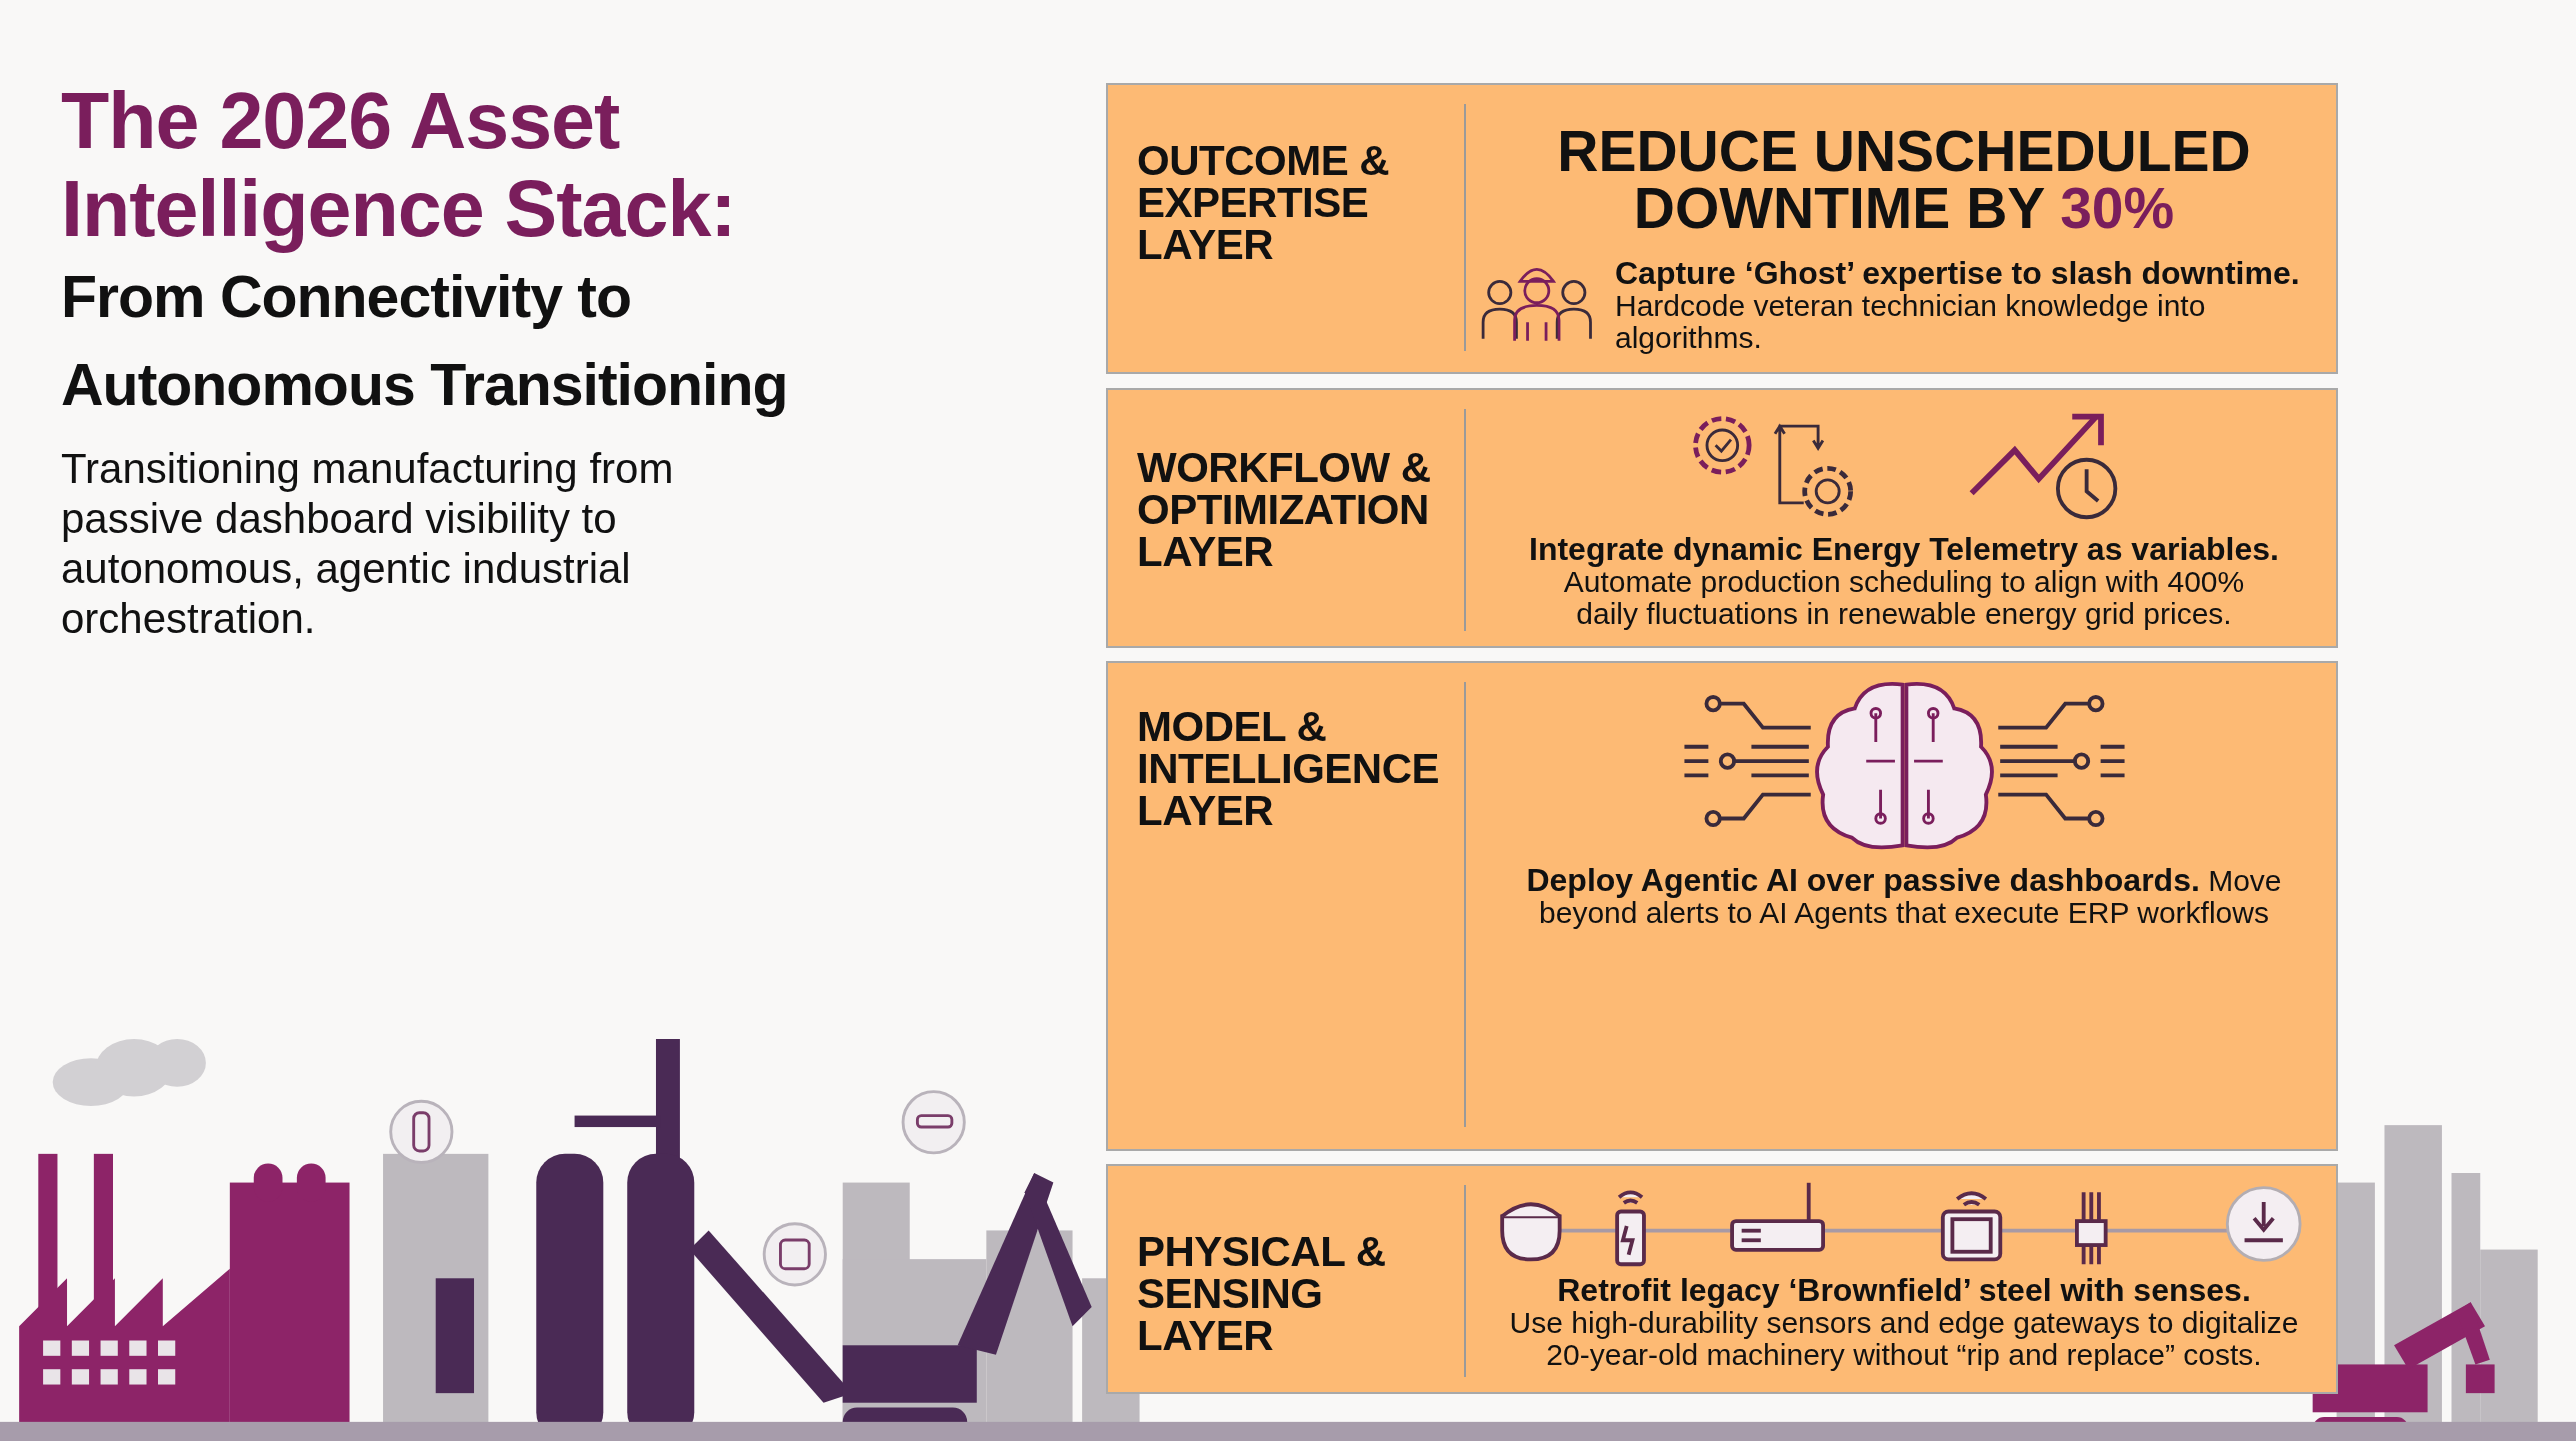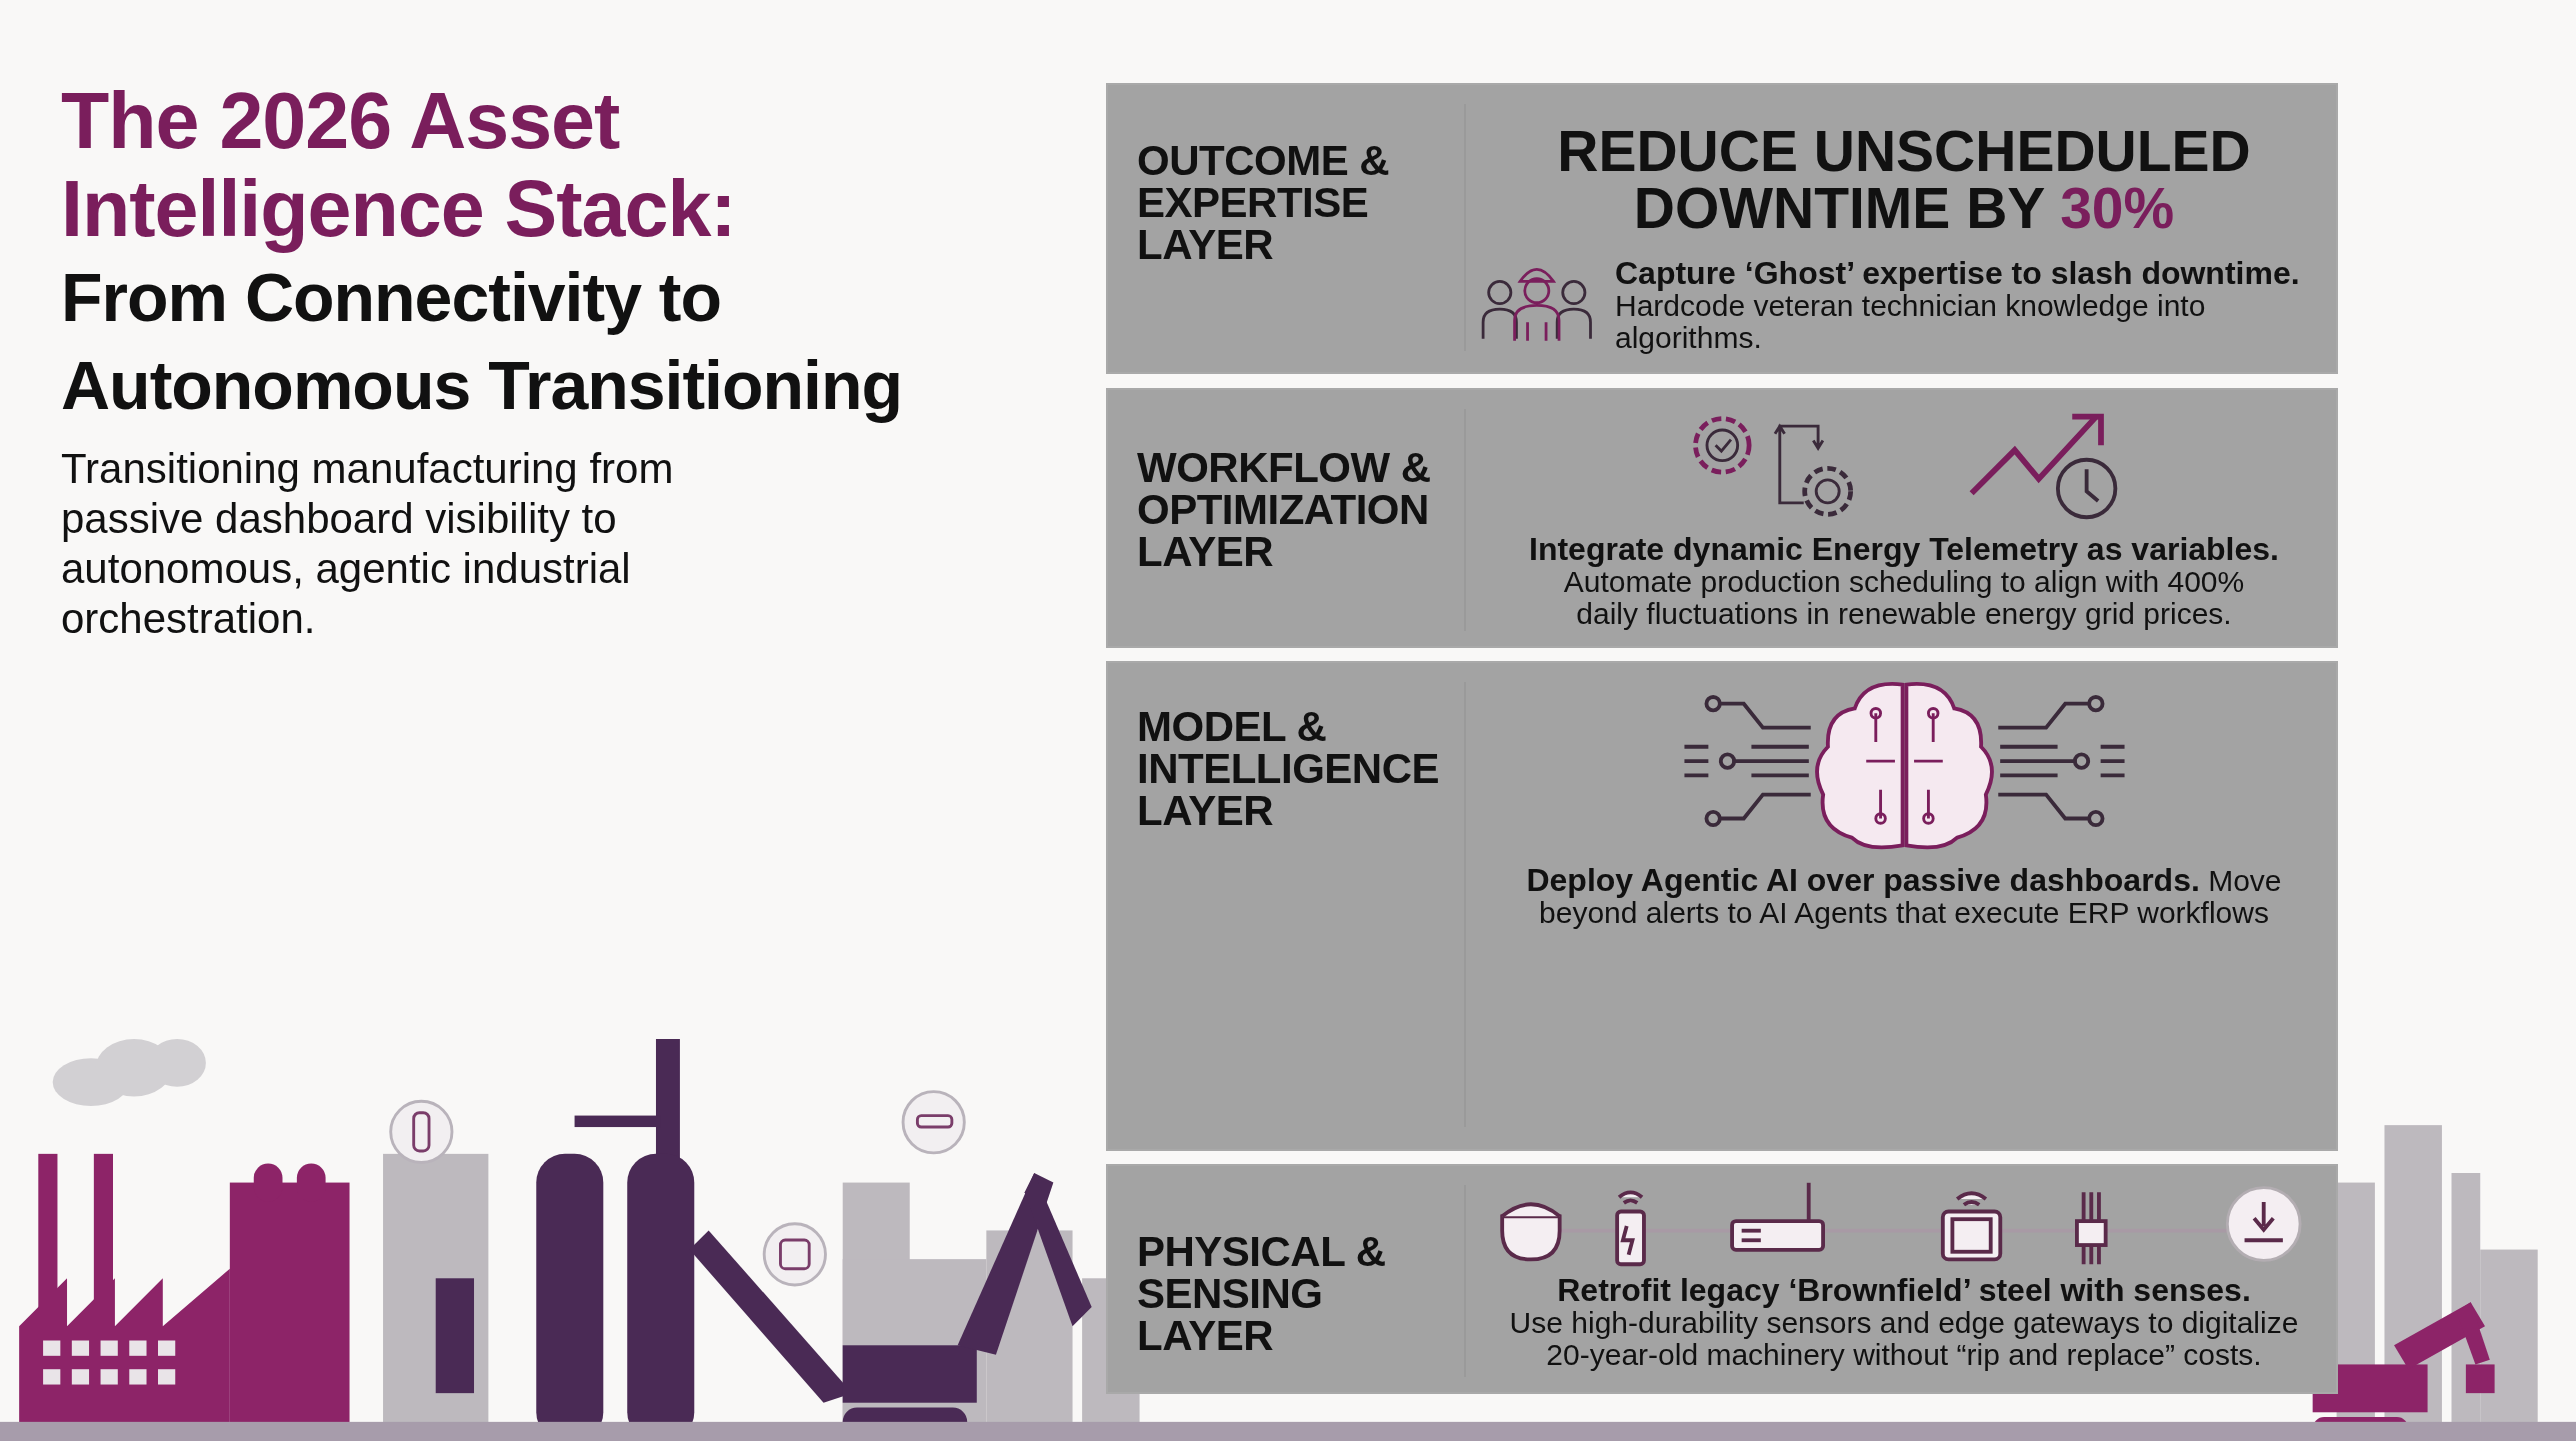--- a/index.html
+++ b/index.html
@@ -4,26 +4,26 @@
 <style>
   html, body { margin:0; padding:0; }
   body {
     width:2576px; height:1441px; position:relative; overflow:hidden;
     background:#f9f8f7;
     font-family:"Liberation Sans", "DejaVu Sans", sans-serif;
     color:#111;
   }
   .title-block { position:absolute; left:61px; top:77px; width:1053px; }
   .title-accent { color:#7a1e5c; font-weight:700; font-size:79px; line-height:88px; letter-spacing:-1px; }
-  .title-main { color:#111; font-weight:700; font-size:68px; line-height:88px; letter-spacing:-1px; }
+  .title-main { color:#111; font-weight:700; font-size:59px; line-height:88px; letter-spacing:-1px; }
   .subtitle { position:absolute; left:61px; top:444px; width:670px; font-size:42px; line-height:50px; color:#111; }
 
   .panel {
     position:absolute; left:1106px; width:1232px;
-    background:#a3a3a3; border:2.9px solid #a9a9a9; box-sizing:border-box;
+    background:#fdba74; border:2.9px solid #a9a9a9; box-sizing:border-box;
   }
   .panel .label {
     position:absolute; left:29px; width:316px;
     font-weight:700; font-size:42px; line-height:42px; color:#111; letter-spacing:-0.5px;
   }
   .panel .divider { position:absolute; left:356px; width:1.9px; background:#9a9a9a; }
   .panel .content { position:absolute; left:364px; right:0; text-align:center; }
   .headline { font-weight:700; font-size:57px; line-height:57px; color:#111; }
   .headline .accent { color:#7a1e5c; }
   .bold-line { font-weight:700; font-size:32px; line-height:34px; color:#111; }

